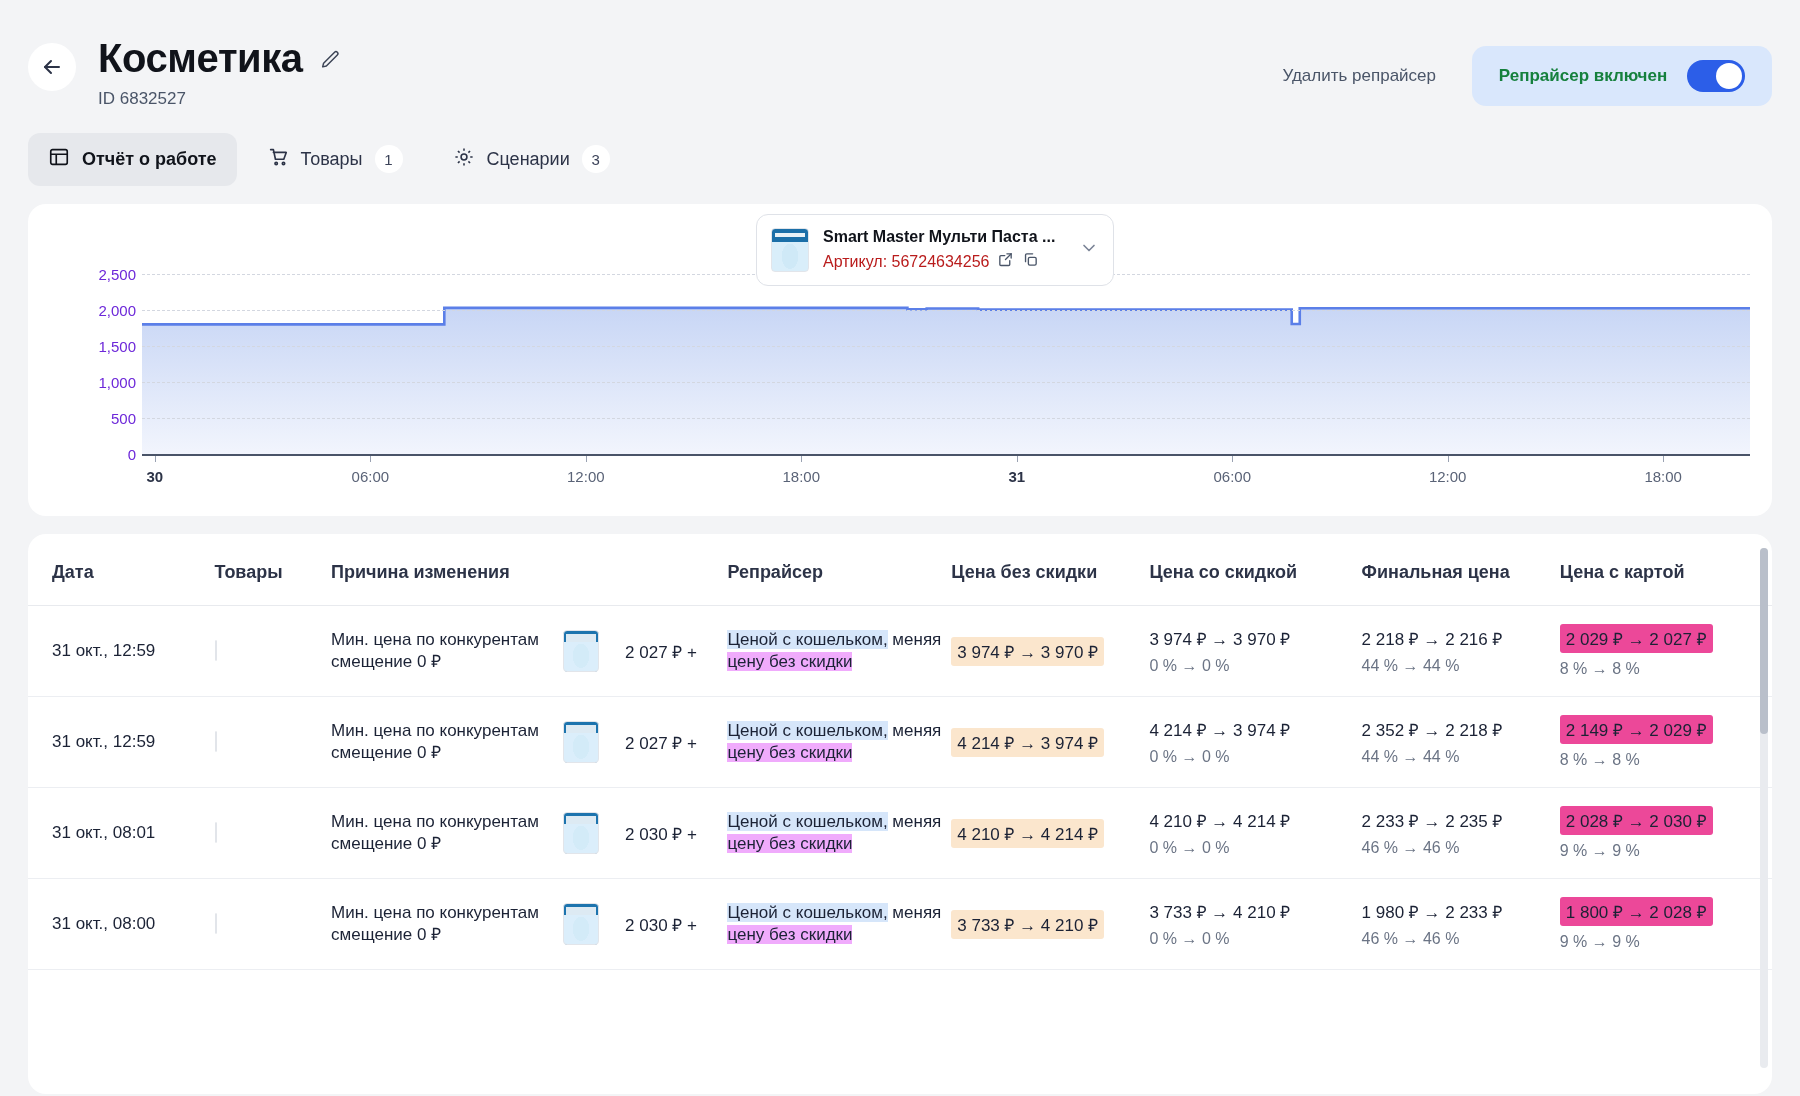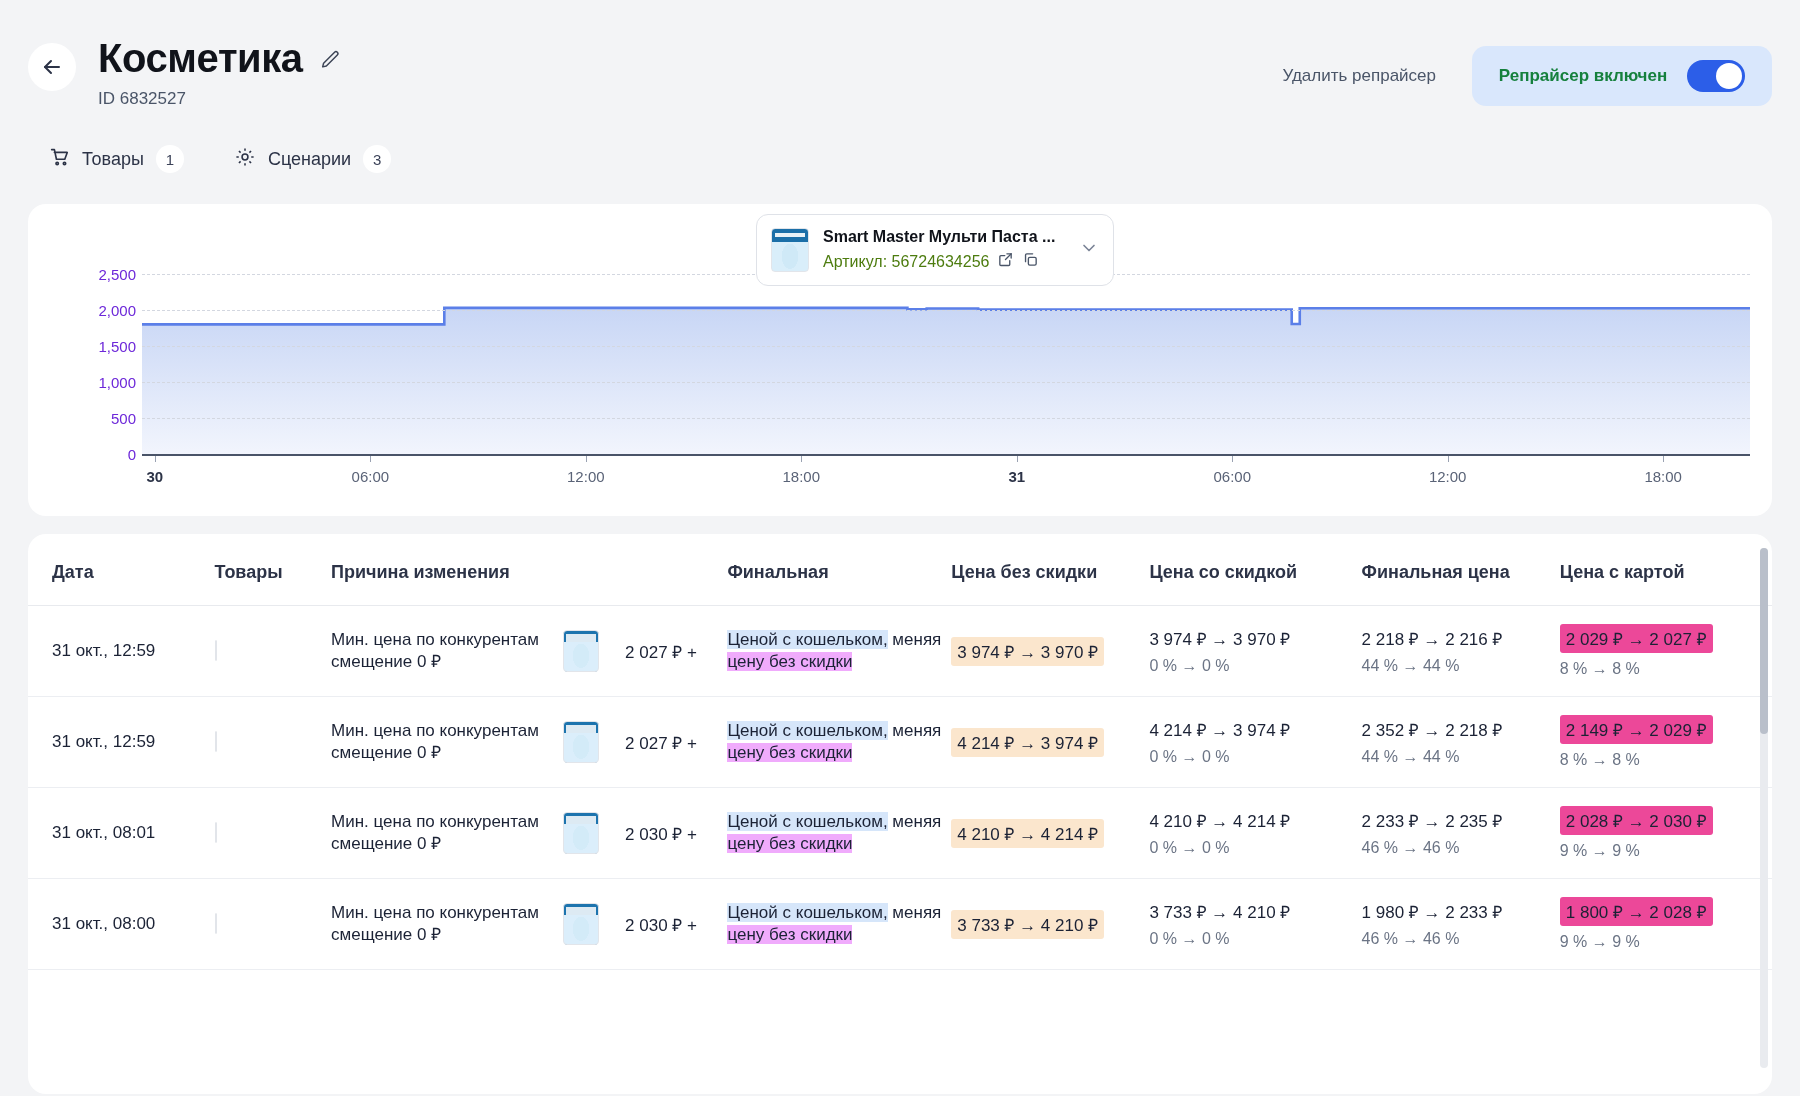--- a/index.html
+++ b/index.html
@@ -178,21 +178,21 @@
     font-size: 16px;
     font-weight: bold;
     color: #10131a;
     white-space: nowrap;
     overflow: hidden;
     text-overflow: ellipsis;
     line-height: 20px;
   }
   .ps-sub {
     font-size: 16px;
-    color: #4d7c0f;
+    color: #b91c1c;
     display: flex;
     align-items: center;
     gap: 8px;
     margin-top: 4px;
     line-height: 20px;
   }
   .ps-chevron { color: #7a8396; flex: 0 0 auto; }
 
   .plot { position: absolute; inset: 0; }
   .y-label {
@@ -361,20 +361,29 @@
   <div class="header-right">
     <span class="delete-link">Удалить репрайсер</span>
     <div class="toggle-pill">
       <span class="toggle-label">Репрайсер включен</span>
       <span class="switch"></span>
     </div>
   </div>
 </div>
 
 <div class="tabs">
+  <div class="tab active">
+    <span>
+      <svg width="22" height="22" viewBox="0 0 24 24" fill="none" stroke="#10131a" stroke-width="1.8">
+        <rect x="3" y="4" width="18" height="16" rx="2"></rect>
+          <path d="M3 9h18M9 9v11"></path>
+      </svg>
+    </span>
+    <span>Отчёт о работе</span>
+  </div>
 
   <div class="tab">
     <span>
       <svg width="22" height="22" viewBox="0 0 24 24" fill="none" stroke="#2c3347" stroke-width="1.8" stroke-linecap="round" stroke-linejoin="round">
         <path d="M4 4h3l2.2 10.5h9.1L21 7H7"></path>
           <circle cx="10" cy="19" r="1.3"></circle>
           <circle cx="18" cy="19" r="1.3"></circle>
       </svg>
     </span>
     <span>Товары</span>
@@ -469,21 +478,21 @@
     </div>
 </div>
 
 <div class="card table-card">
   <table>
     <thead>
       <tr>
         <th class="c-date">Дата</th>
         <th class="c-goods">Товары</th>
         <th class="c-reason">Причина изменения</th>
-        <th class="c-manage">Финальная</th>
+        <th class="c-manage">Репрайсер</th>
         <th class="c-p1">Цена без скидки</th>
         <th class="c-p2">Цена со скидкой</th>
         <th class="c-p3">Финальная цена</th>
         <th class="c-p4">Цена с картой</th>
       </tr>
     </thead>
     <tbody id="tbody">
         <tr>
           <td class="c-date">31 окт., 12:59</td>
           <td class="c-goods"><span class="cell-thumb"></span></td>

